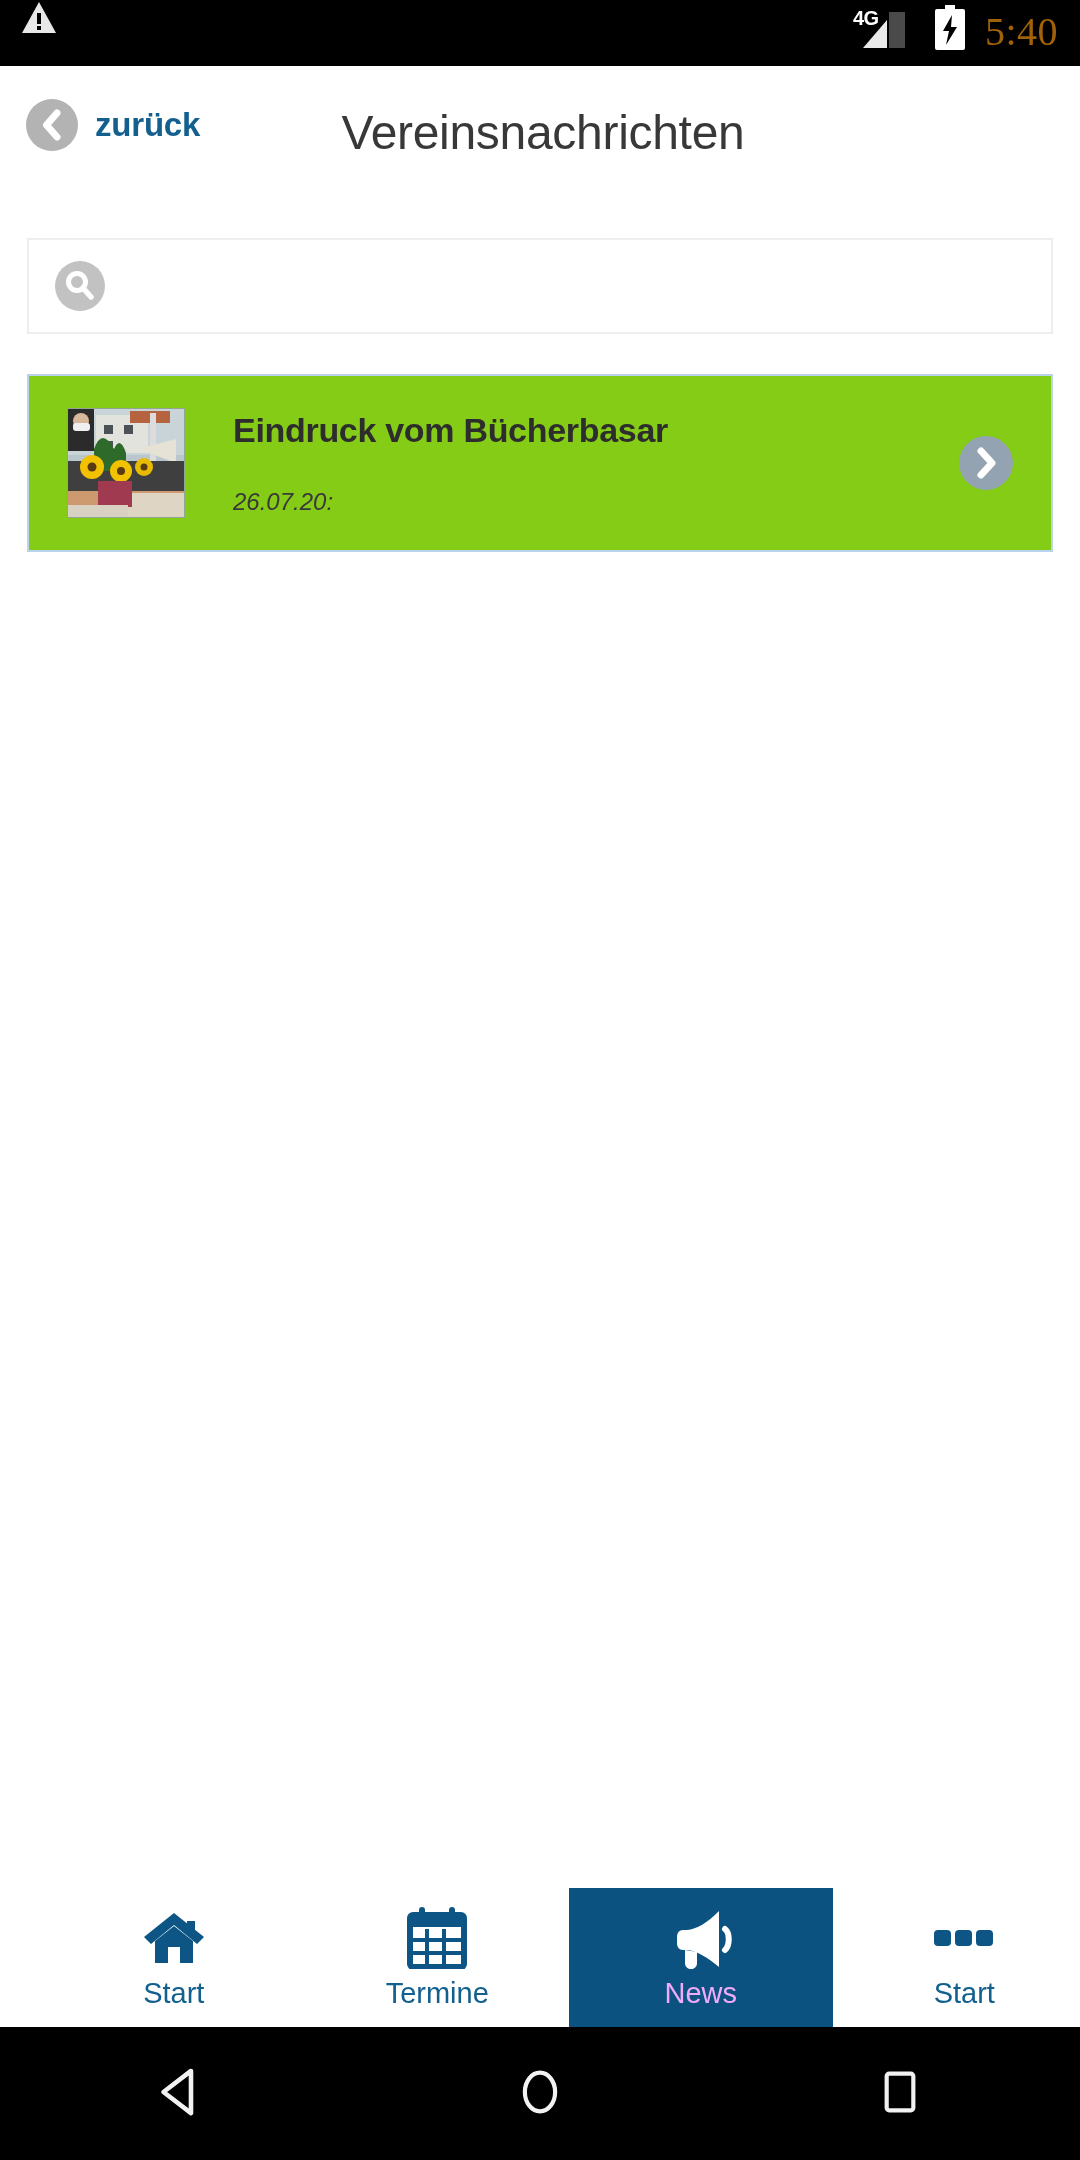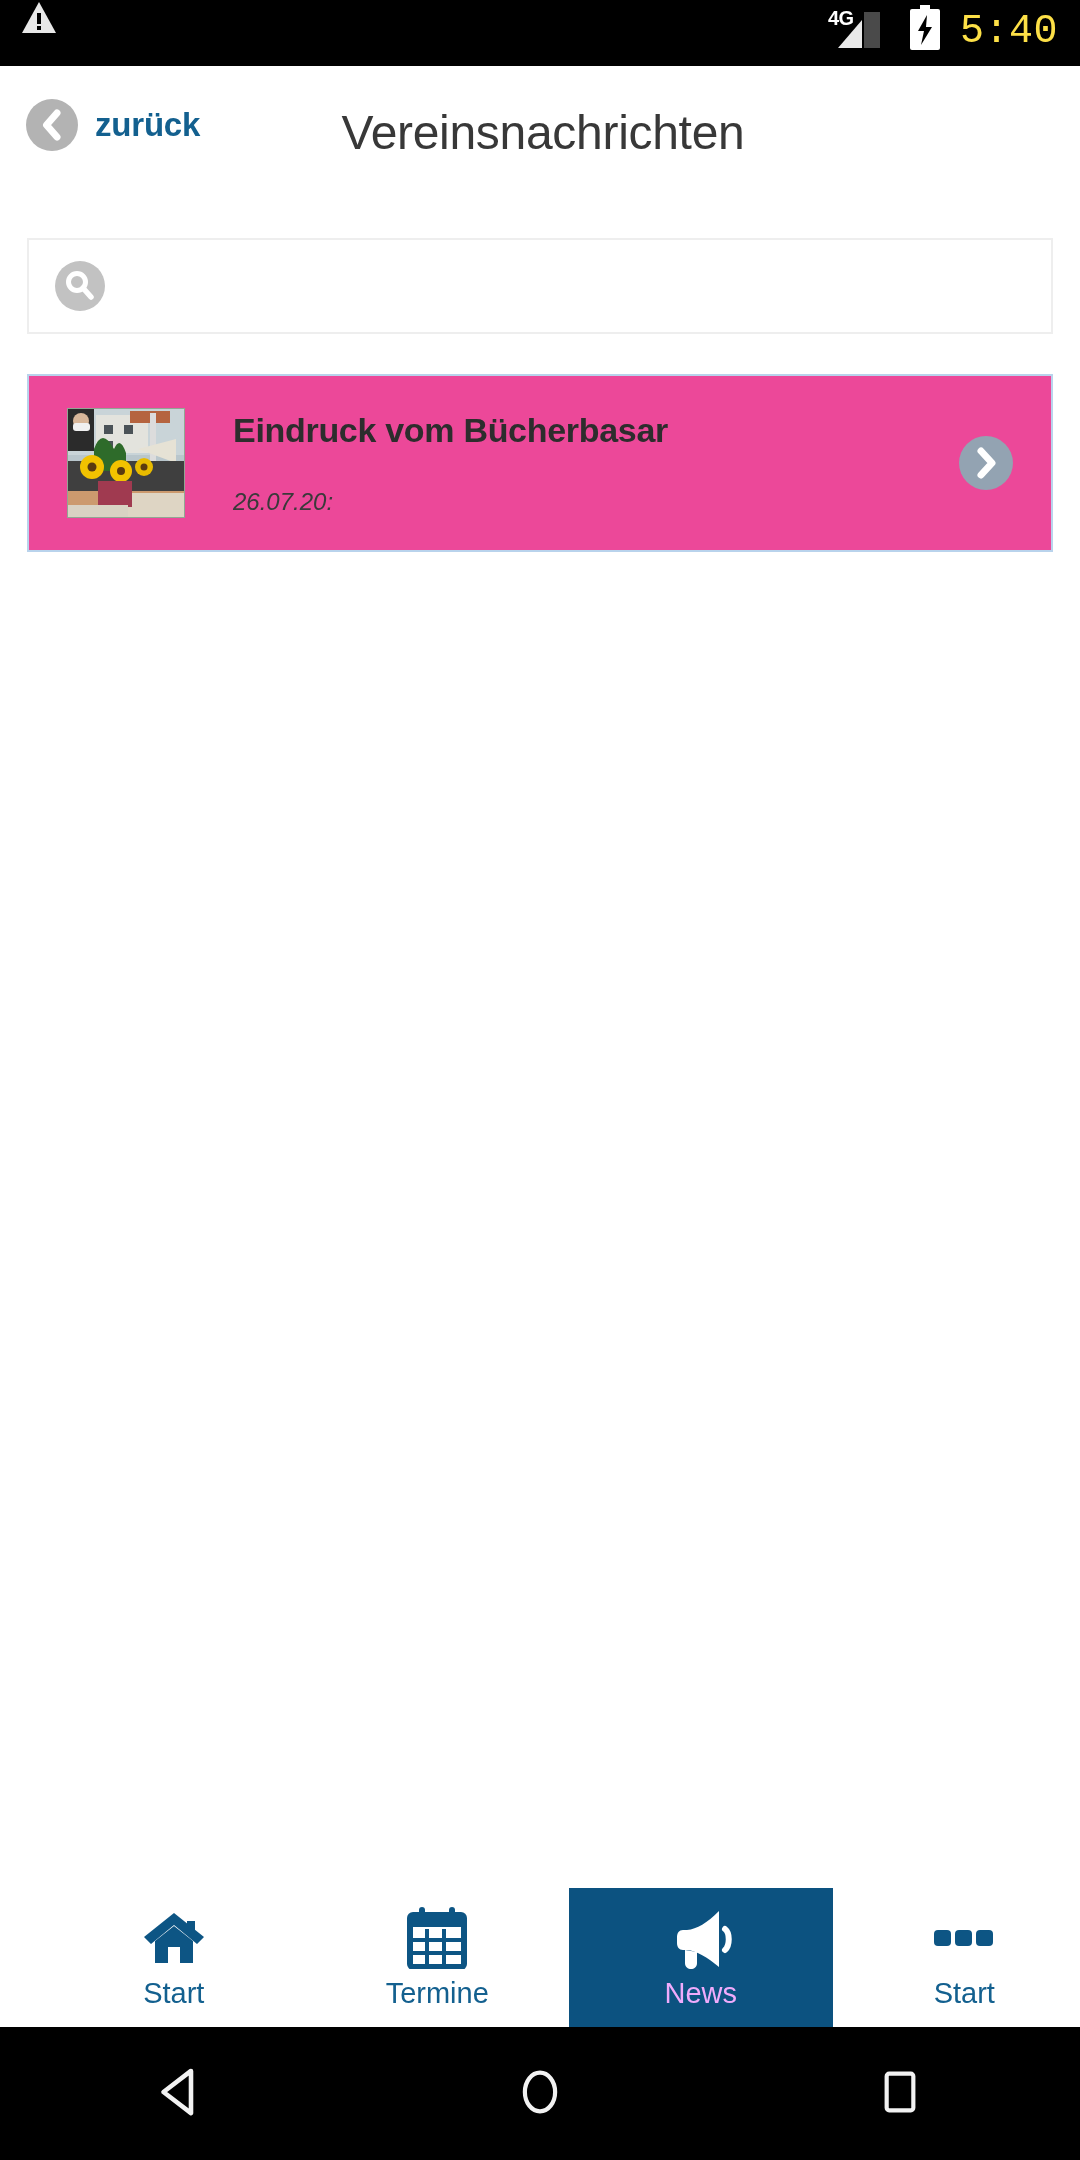--- a/index.html
+++ b/index.html
@@ -26,22 +26,22 @@
   .sig-4g {
     position:absolute; left:0; top:2px;
     font-size:20px; font-weight:bold; color:#fff;
     letter-spacing:-0.5px; line-height:1;
     font-family:"Liberation Sans", sans-serif;
   }
 
   .battery { width:34px; height:46px; display:block; }
 
   .clock {
-    color:#fde047; font-size:40px; letter-spacing:0.5px;
-    font-family:Liberation Mono, monospace; line-height:1;
+    color:#a16207; font-size:40px; letter-spacing:0.5px;
+    font-family:Liberation Serif, serif; line-height:1;
     padding-bottom:3px;
     margin-top:12px;
   }
 
   
   .header {
     position:absolute; top:66px; left:0; width:1080px; height:138px;
     background:#ffffff;
   }
   .back-btn {
@@ -82,21 +82,21 @@
     flex:1; border:none; outline:none; background:transparent;
     font-size:32px; color:#333; padding:0 20px 0 18px;
     font-family:"Liberation Sans", sans-serif; height:100%;
   }
   .search-input::placeholder { color:#b8b8b8; }
 
   
   .news-list { position:absolute; top:374px; left:0; width:1080px; }
   .news-card {
     margin:0 27px; height:178px;
-    background:#ec4899; border:2px solid #b9d3ec;
+    background:#84cc16; border:2px solid #b9d3ec;
     display:flex; align-items:center; cursor:pointer;
     position:relative;
   }
   .thumb {
     width:118px; height:110px; margin-left:38px;
     flex:0 0 auto; overflow:hidden; position:relative;
     background:#9fb3a0; border:1px solid rgba(0,0,0,0.08);
   }
   .thumb svg { display:block; width:118px; height:110px; }
 

